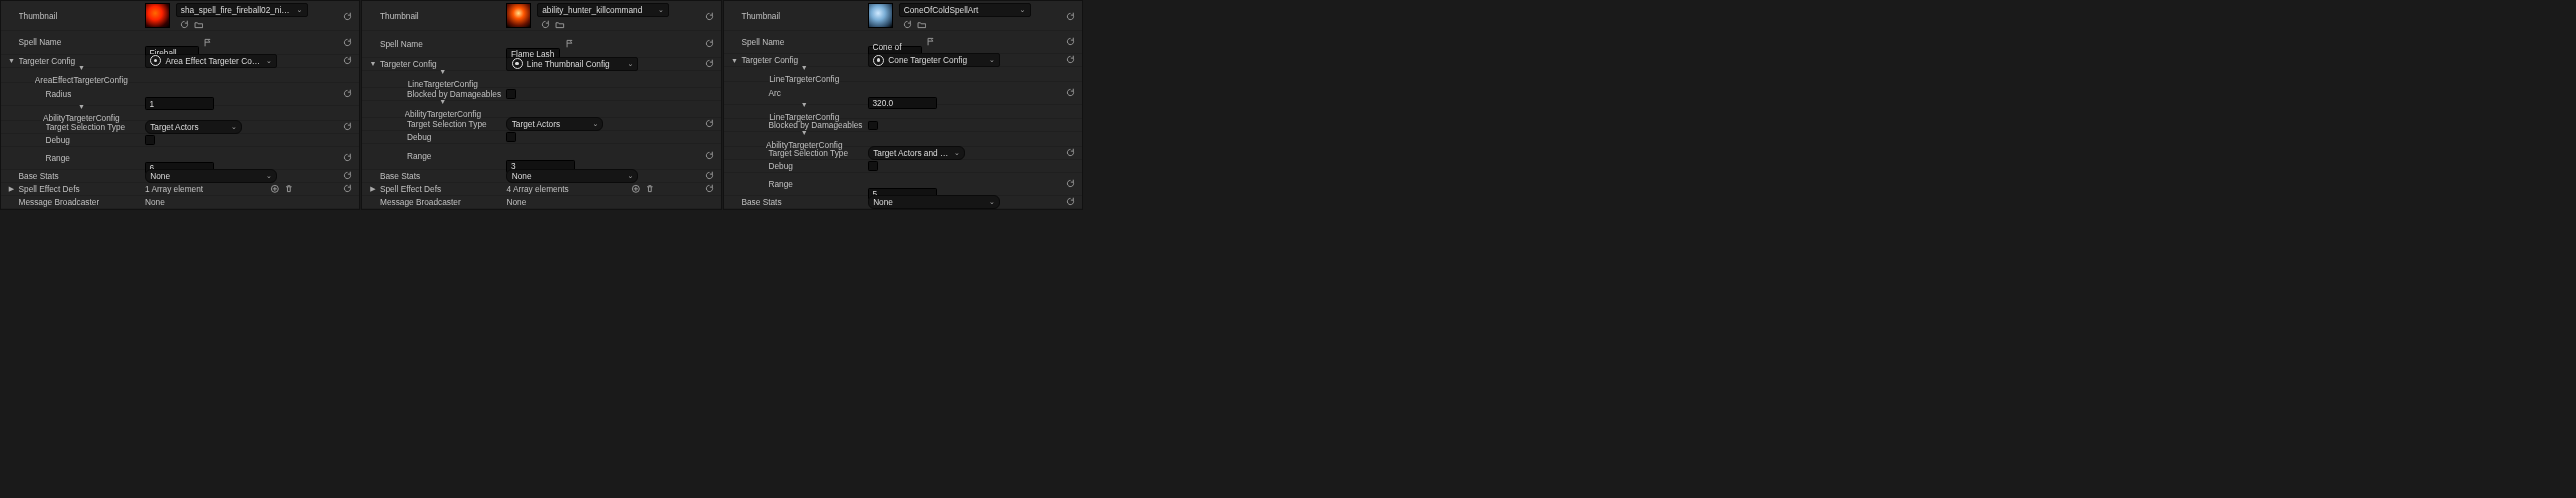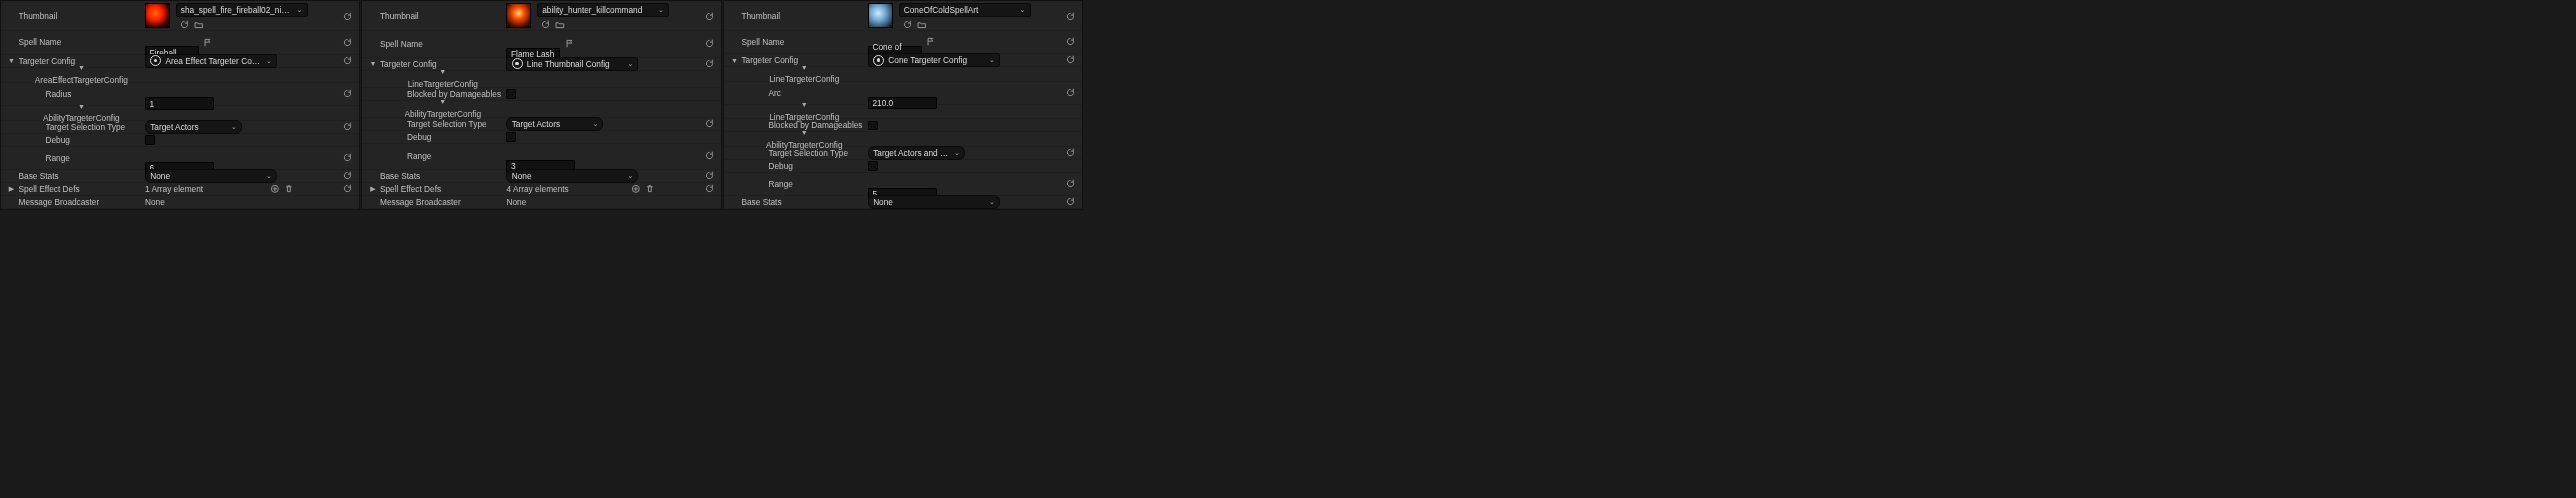--- a/index.html
+++ b/index.html
@@ -640,21 +640,21 @@
       </div>
       <div class="value-cell"></div>
       <div class="reset-cell"></div>
     </div>
     <div class="row">
       <div class="label-cell indent-2">
         <span class="arrow-spacer"></span>
         <span class="label">Arc</span>
       </div>
       <div class="value-cell">
-        <div class="input-box input-num">210.0</div>
+        <div class="input-box input-num">320.0</div>
       </div>
       <div class="reset-cell">
         <span class="icon-btn">
           <svg width="9.7" height="9.7" viewBox="0 0 14 14">
             <path class="svg-stroke" d="M10.5 4.5 A4.5 4.5 0 1 1 6.5 2 M10.5 1 10.5 4.5 7 4.5"></path>
           </svg>
         </span>
       </div>
     </div>
     <div class="row">

